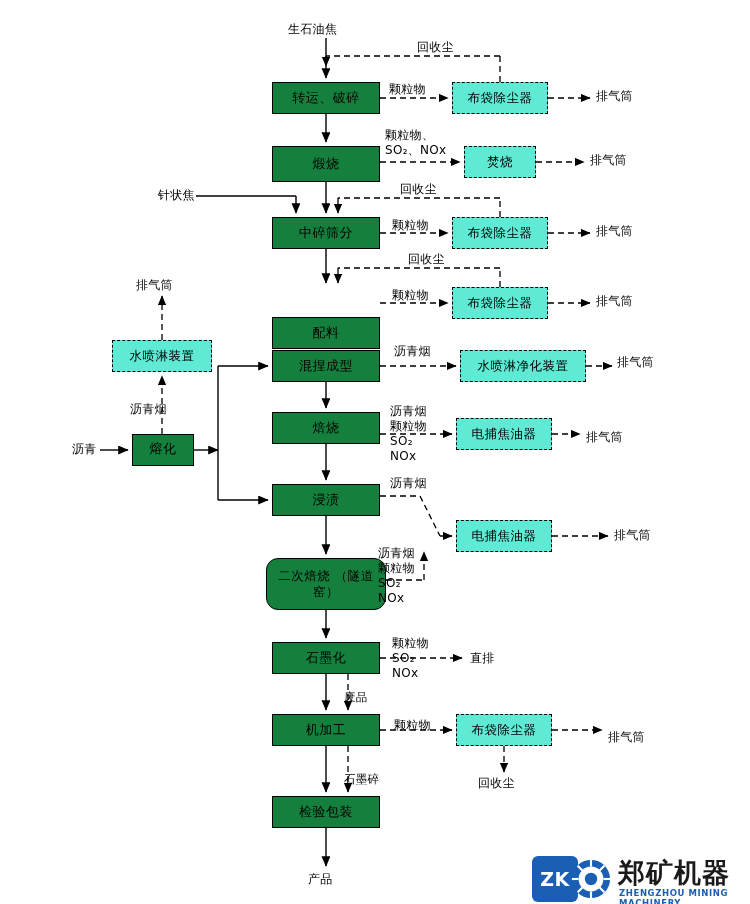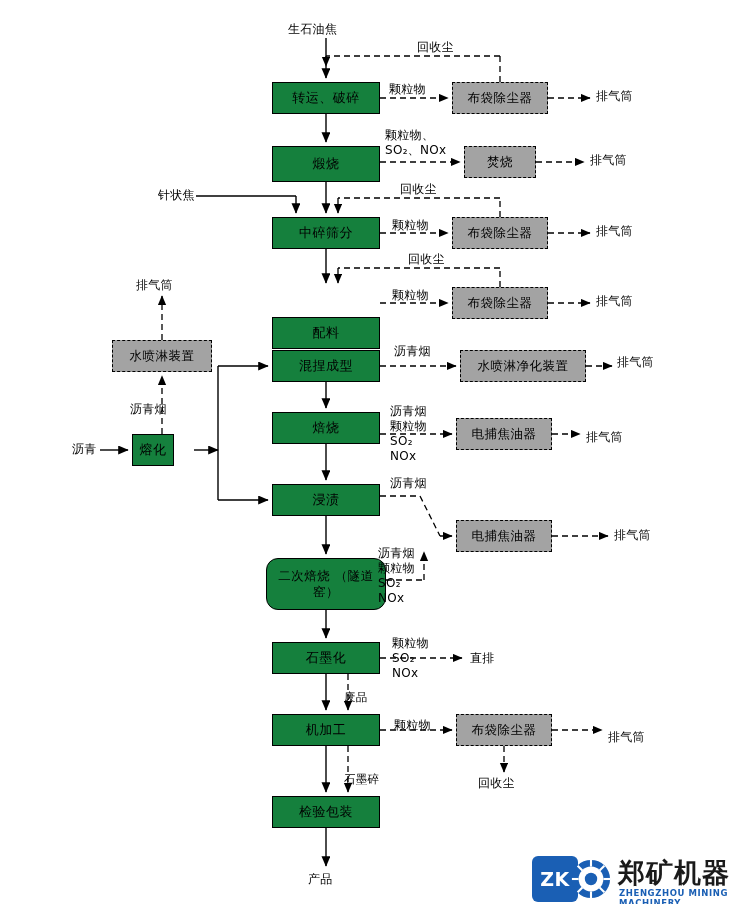--- a/index.html
+++ b/index.html
@@ -24,21 +24,21 @@
     align-items: center;
     justify-content: center;
     text-align: center;
     font-size: 13px;
     line-height: 1.25;
     letter-spacing: 0.5px;
   }
   .node.two-line { font-size: 12.5px; border-radius: 12px; }
   .dashbox {
     position: absolute;
-    background: #a3a3a3;
+    background: #5eead4;
     border: 1px dashed #000;
     display: flex;
     align-items: center;
     justify-content: center;
     text-align: center;
     font-size: 12.5px;
     letter-spacing: 0.5px;
   }
   .lbl {
     position: absolute;
@@ -191,21 +191,21 @@
   </div>
   <div class="node" style="left:272px;top:642px;width:108px;height:32px;">
     <span>石墨化</span>
   </div>
   <div class="node" style="left:272px;top:714px;width:108px;height:32px;">
     <span>机加工</span>
   </div>
   <div class="node" style="left:272px;top:796px;width:108px;height:32px;">
     <span>检验包装</span>
   </div>
-  <div class="node" style="left:132px;top:434px;width:42px;height:32px;">
+  <div class="node" style="left:132px;top:434px;width:62px;height:32px;font-family:Liberation Mono, monospace;">
     <span>熔化</span>
   </div>
 
   <div class="dashbox" style="left:452px;top:82px;width:96px;height:32px;">
     <span>布袋除尘器</span>
   </div>
   <div class="dashbox" style="left:464px;top:146px;width:72px;height:32px;">
     <span>焚烧</span>
   </div>
   <div class="dashbox" style="left:452px;top:217px;width:96px;height:32px;">

